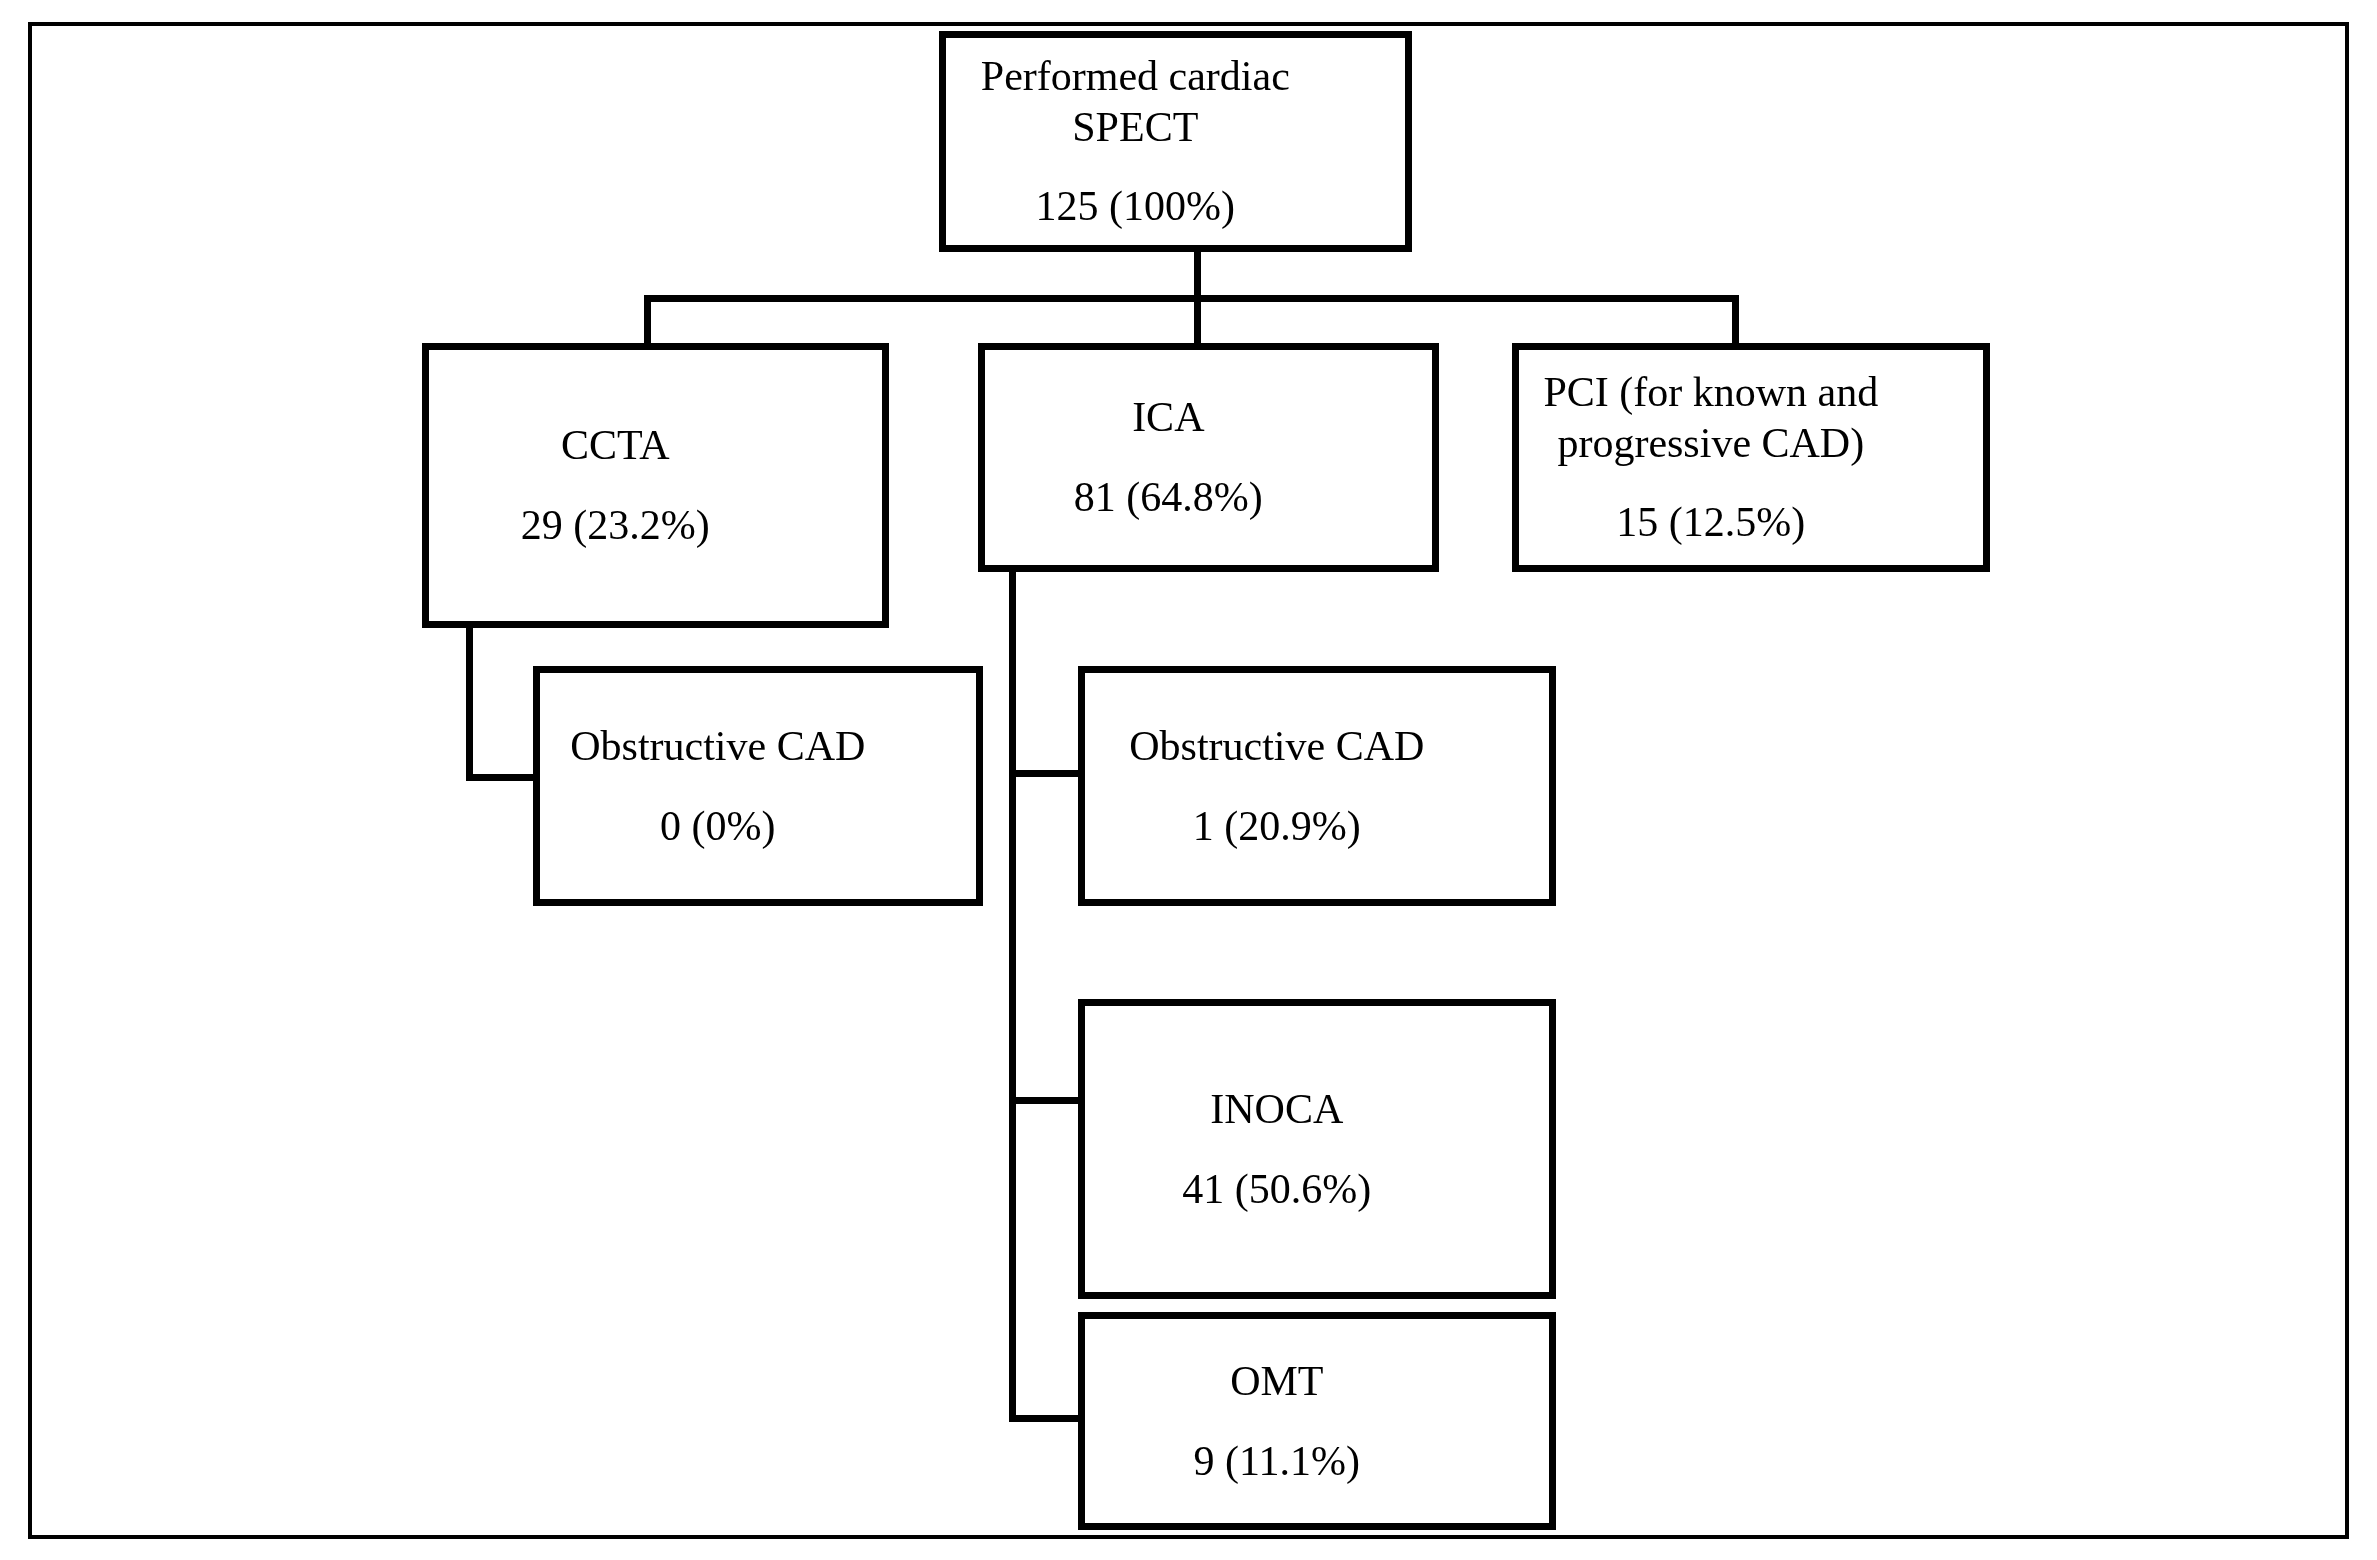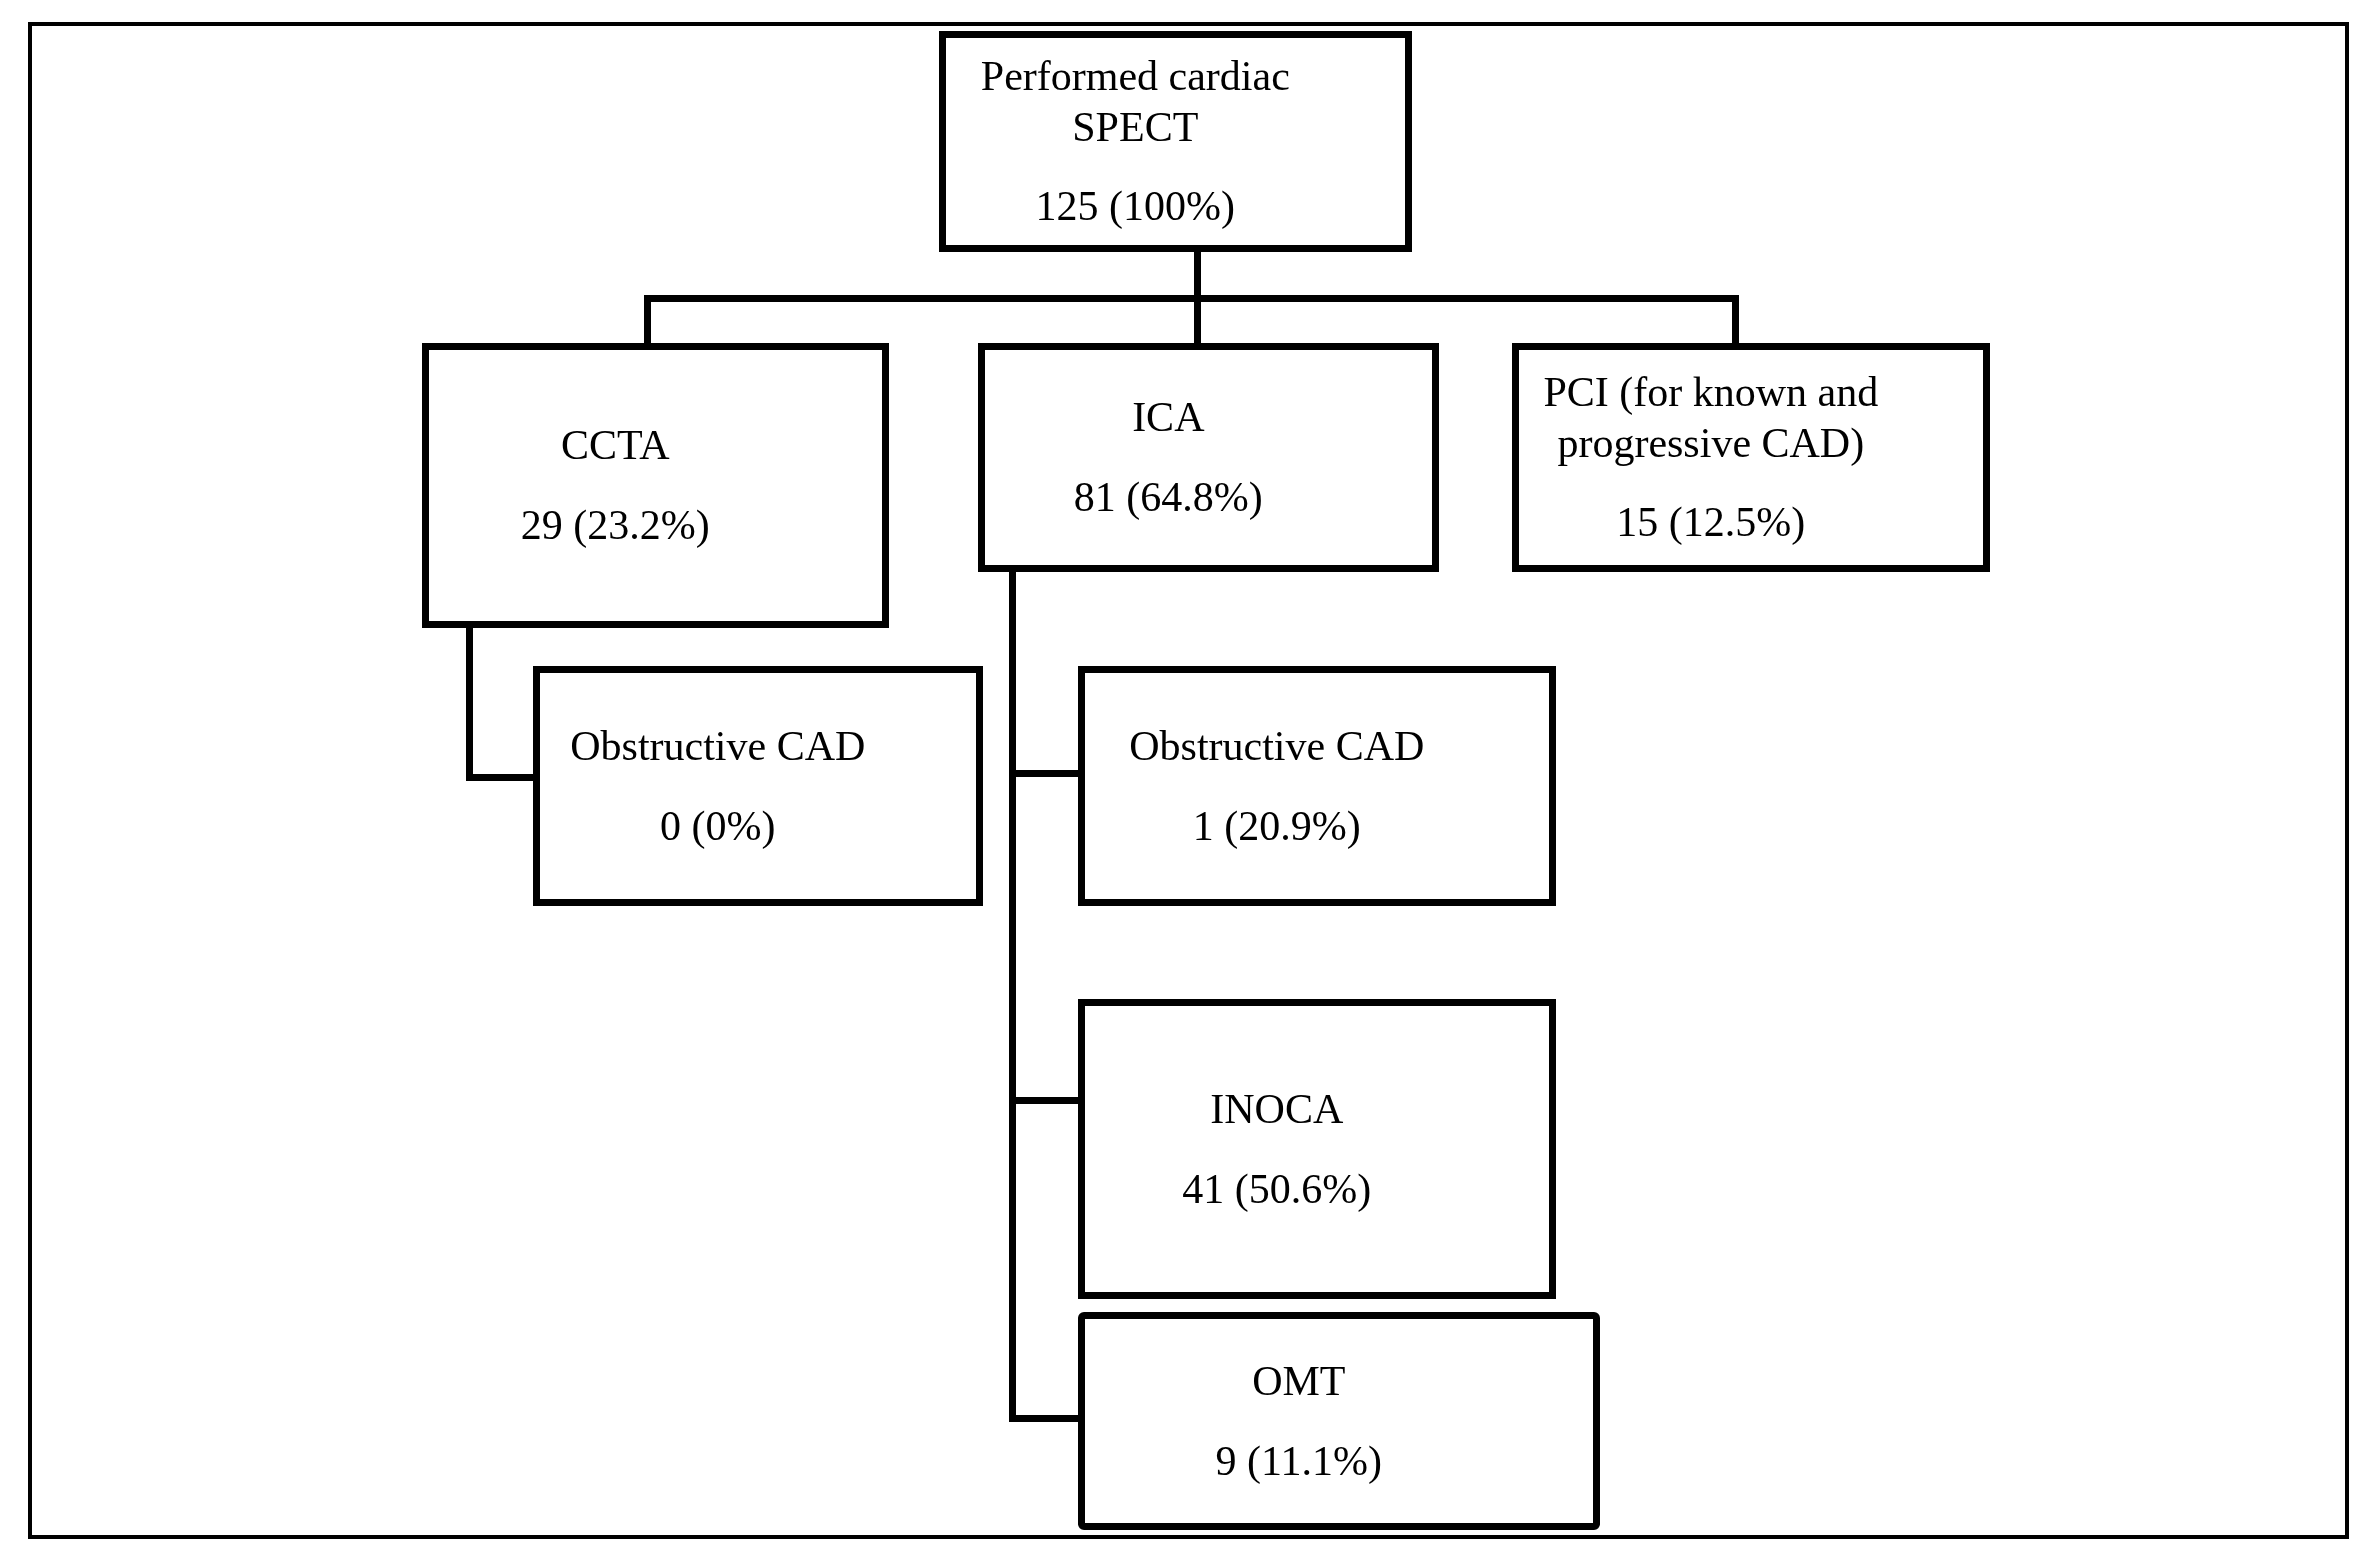--- a/index.html
+++ b/index.html
@@ -46,21 +46,21 @@
     z-index: 1;
   }
   
   #n-spect { left: 924px; top: 31px;   width: 473px; height: 221px; margin-left: 15px; }
   #n-ccta  { left: 422px;  top: 343px;  width: 467px; height: 285px; }
   #n-ica   { left: 978px; top: 343px;  width: 461px; height: 229px; }
   #n-pci   { left: 1512px; top: 343px;  width: 478px; height: 229px; align-items: center; }
   #n-obs0  { left: 533px;  top: 666px;  width: 450px; height: 240px; }
   #n-obs17 { left: 1078px; top: 666px;  width: 478px; height: 240px; }
   #n-inoca { left: 1078px; top: 999px; width: 478px; height: 300px; justify-content: center; }
-  #n-omt   { left: 1078px; top: 1312px; width: 522px; height: 218px; border-radius: 6px; }
+  #n-omt   { left: 1078px; top: 1312px; width: 478px; height: 218px; }
   
   #c-spect-down  { left: 1194px; top: 252px;  width: 7px;   height: 95px; }
   #c-rake        { left: 644px;  top: 295px;  width: 1095px; height: 7px;  }
   #c-ccta-stub   { left: 644px;  top: 295px;  width: 7px;   height: 51px;  }
   #c-pci-stub    { left: 1732px; top: 295px;  width: 7px;   height: 51px;  }
   #c-ccta-desc   { left: 466px;  top: 572px;  width: 7px;   height: 209px; }
   #c-ccta-elbow  { left: 466px;  top: 774px; width: 75px;  height: 7px;  }
   #c-ica-desc    { left: 1009px; top: 572px;  width: 7px;   height: 850px;}
   #c-obs17-stub  { left: 1009px; top: 770px; width: 77px;  height: 7px;  }
   #c-inoca-stub  { left: 1009px; top: 1097px; width: 77px;  height: 7px;  }

